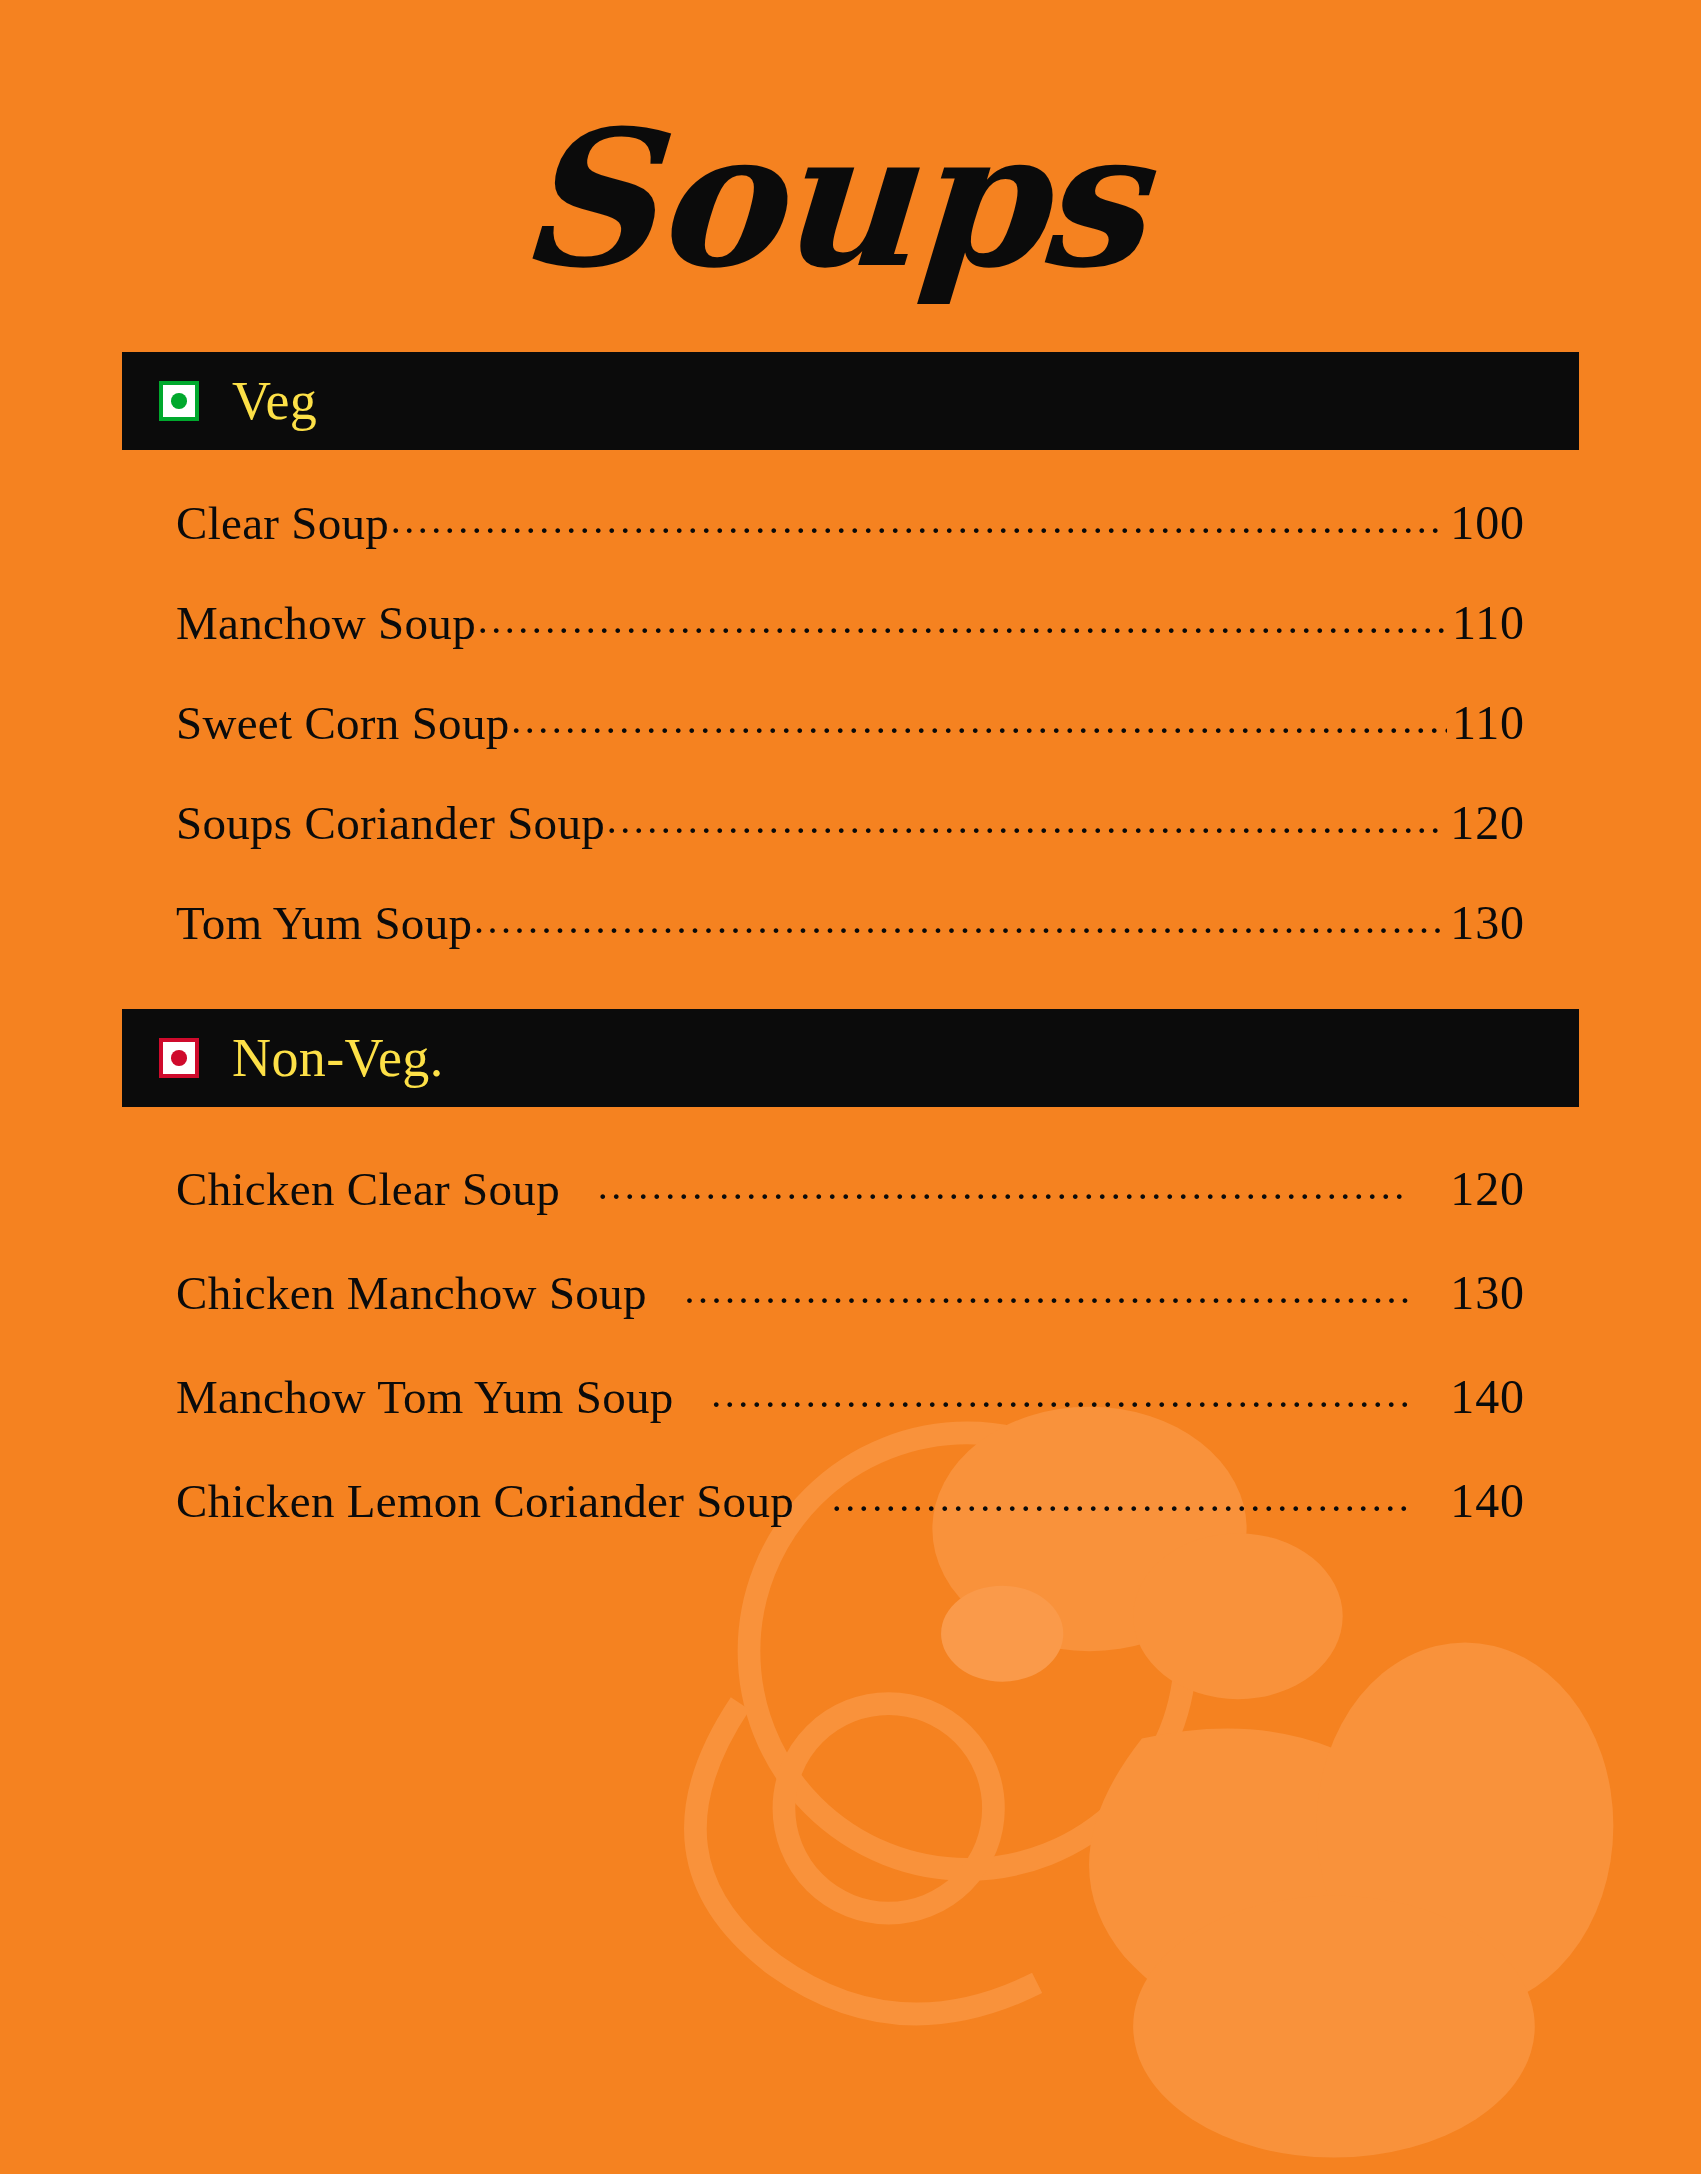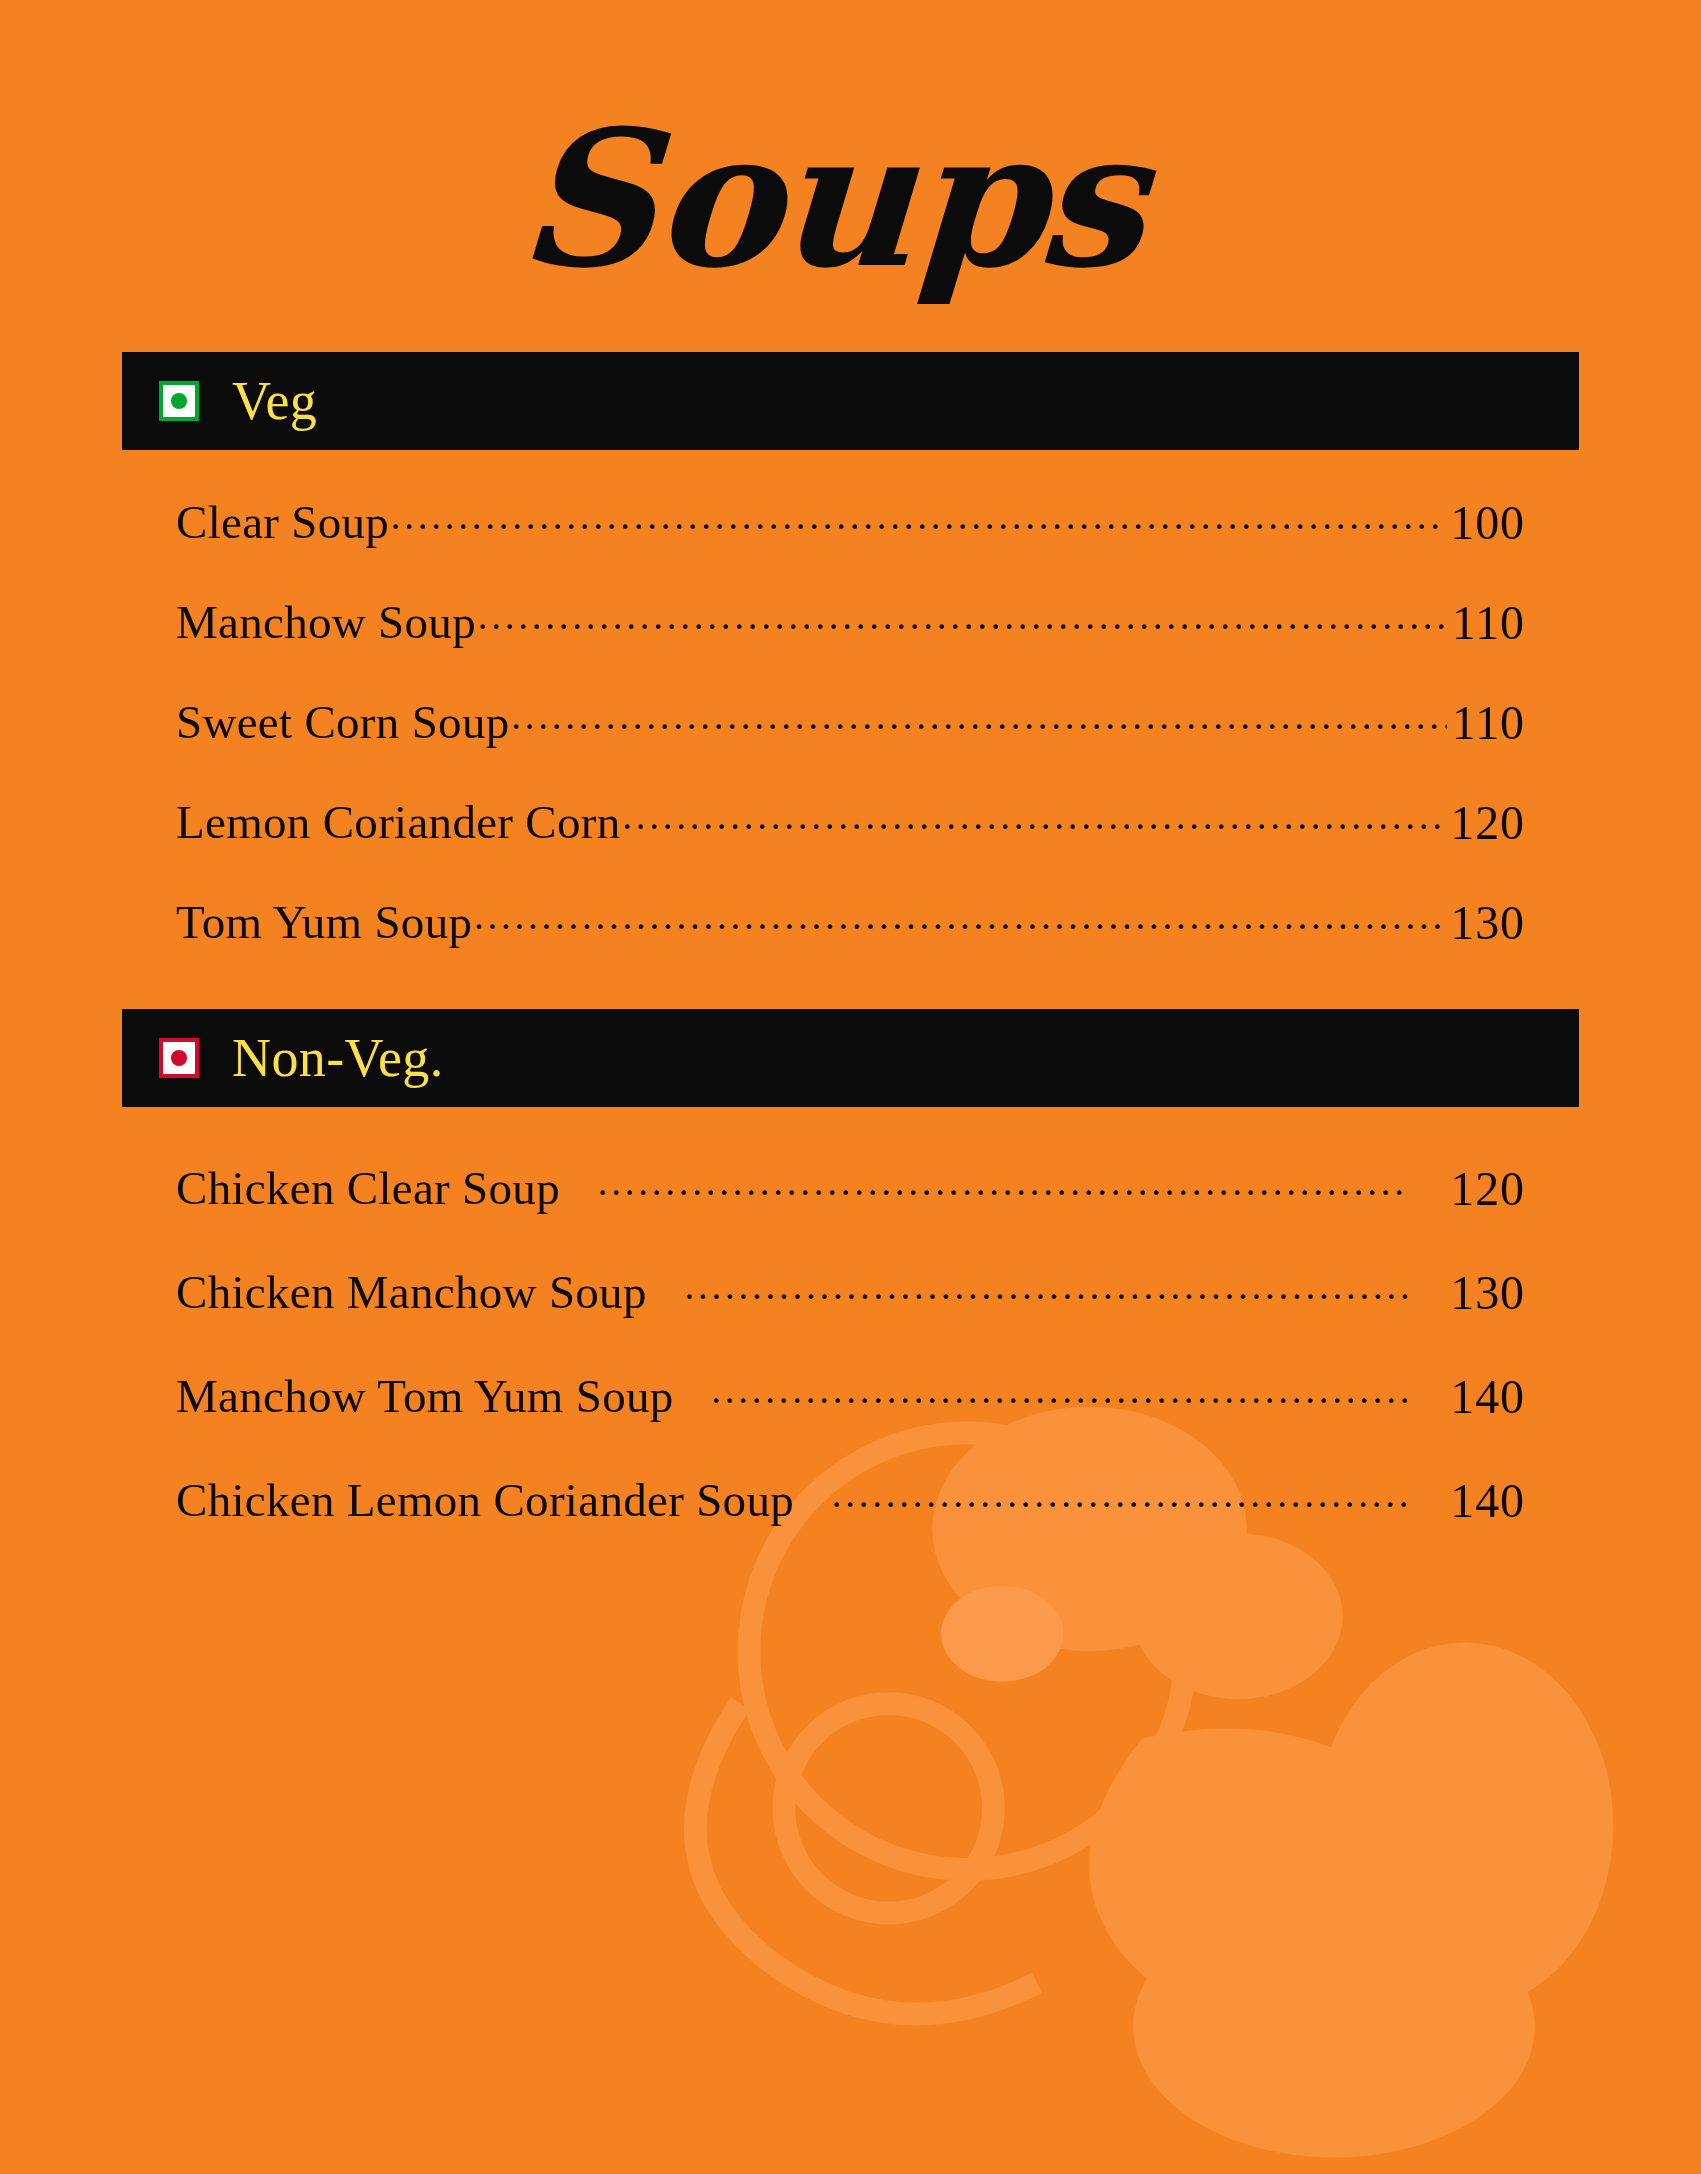--- a/index.html
+++ b/index.html
@@ -86,21 +86,21 @@
     letter-spacing: 0.4px;
   }
 
   .items {
     margin-top: 45px;
     padding: 0 54px 0 54px;
   }
 
   .item-row {
     display: flex;
-    align-items: flex-start;
+    align-items: center;
     font-size: 47px;
     color: #0b0b0b;
     margin-bottom: 45px;
     white-space: nowrap;
   }
   .item-name { flex: none; letter-spacing: 0.3px; }
   .dots {
     flex: 1 1 auto;
     overflow: hidden;
     margin: 0 5.2px 0 1.7px;
@@ -159,21 +159,21 @@
       <span class="item-name">Manchow Soup</span>
       <span class="dots">......................................................................................................................................................</span>
       <span class="item-price">110</span>
     </div>
     <div class="item-row">
       <span class="item-name">Sweet Corn Soup</span>
       <span class="dots">......................................................................................................................................................</span>
       <span class="item-price">110</span>
     </div>
     <div class="item-row">
-      <span class="item-name">Lemon Coriander Corn</span>
+      <span class="item-name">Soups Coriander Soup</span>
       <span class="dots">......................................................................................................................................................</span>
       <span class="item-price">120</span>
     </div>
     <div class="item-row">
       <span class="item-name">Tom Yum Soup</span>
       <span class="dots">......................................................................................................................................................</span>
       <span class="item-price">130</span>
     </div>
   </div>
 

